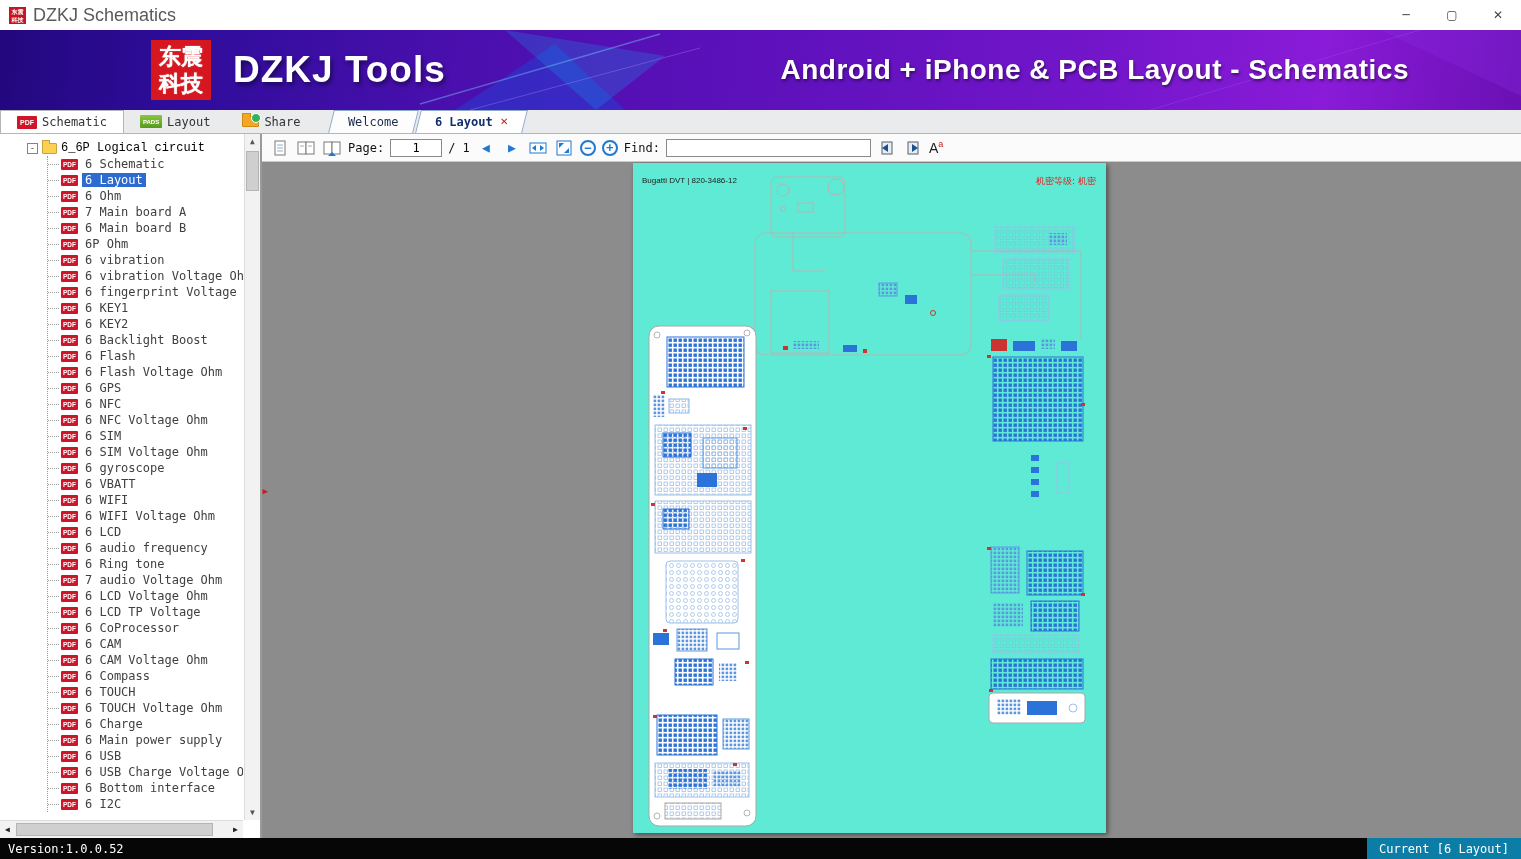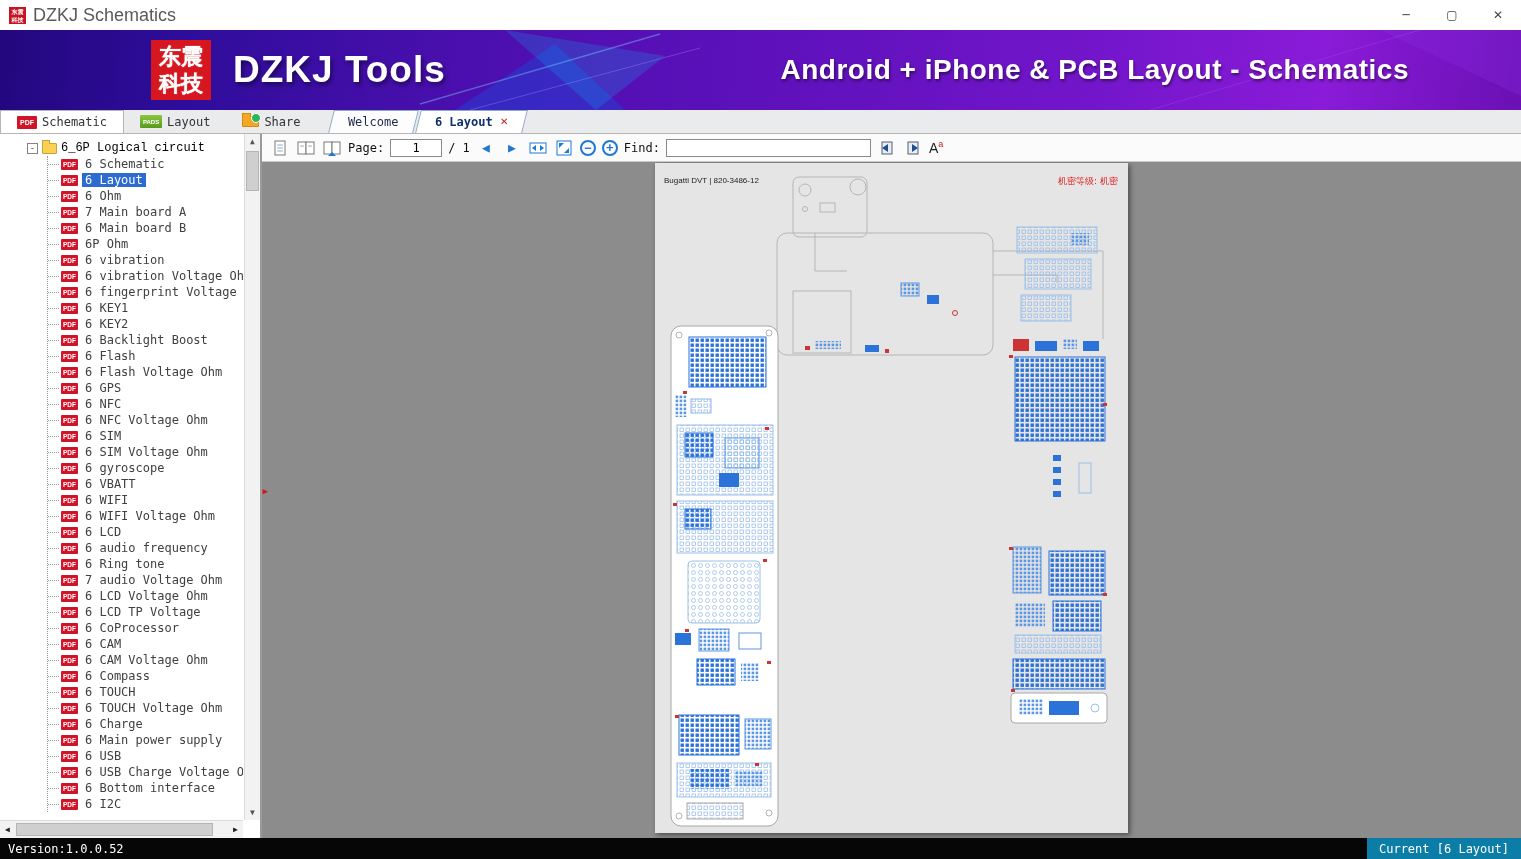--- a/index.html
+++ b/index.html
@@ -111,21 +111,21 @@
   .find-input { width:205px; height:18px; border:1px solid #8a8a8a; font-size:12px; padding:0 4px;
                 font-family:"DejaVu Sans Mono", monospace; background:#fff; }
   .nav-tri { color:#1f78d1; font-size:13px; cursor:pointer; line-height:20px; }
   .zoom-circle { width:16px; height:16px; border:2px solid #1f78d1; border-radius:50%; color:#1f78d1;
                  display:inline-flex; align-items:center; justify-content:center; font-size:12px;
                  font-weight:bold; line-height:12px; cursor:pointer; }
   .case-icon { font-family:"Liberation Sans", sans-serif; font-size:14px; color:#222; cursor:pointer; }
   .case-icon sup { color:#c41a1a; font-size:9px; }
 
   .viewer { flex:1 1 auto; background:#8c8c8c; position:relative; overflow:hidden; }
-  .page { position:absolute; left:393px; top:1px; width:473px; height:670px; background:#e5e5e5;
+  .page { position:absolute; left:371px; top:1px; width:473px; height:670px; background:#5eead4;
           box-shadow:2px 2px 5px rgba(0,0,0,.45); }
   .page-header-left { position:absolute; left:9px; top:13px; font-size:8px; color:#222;
                       font-family:"Liberation Sans", sans-serif; }
   .page-header-right { position:absolute; right:10px; top:12px; font-size:9px; color:#e02020;
                        font-family:"DejaVu Sans", sans-serif; }
 
   
   .statusbar { height:21px; flex:0 0 21px; background:#060606; color:#fff; display:flex;
                align-items:center; font-size:12px; }
   .status-left { padding-left:8px; }

